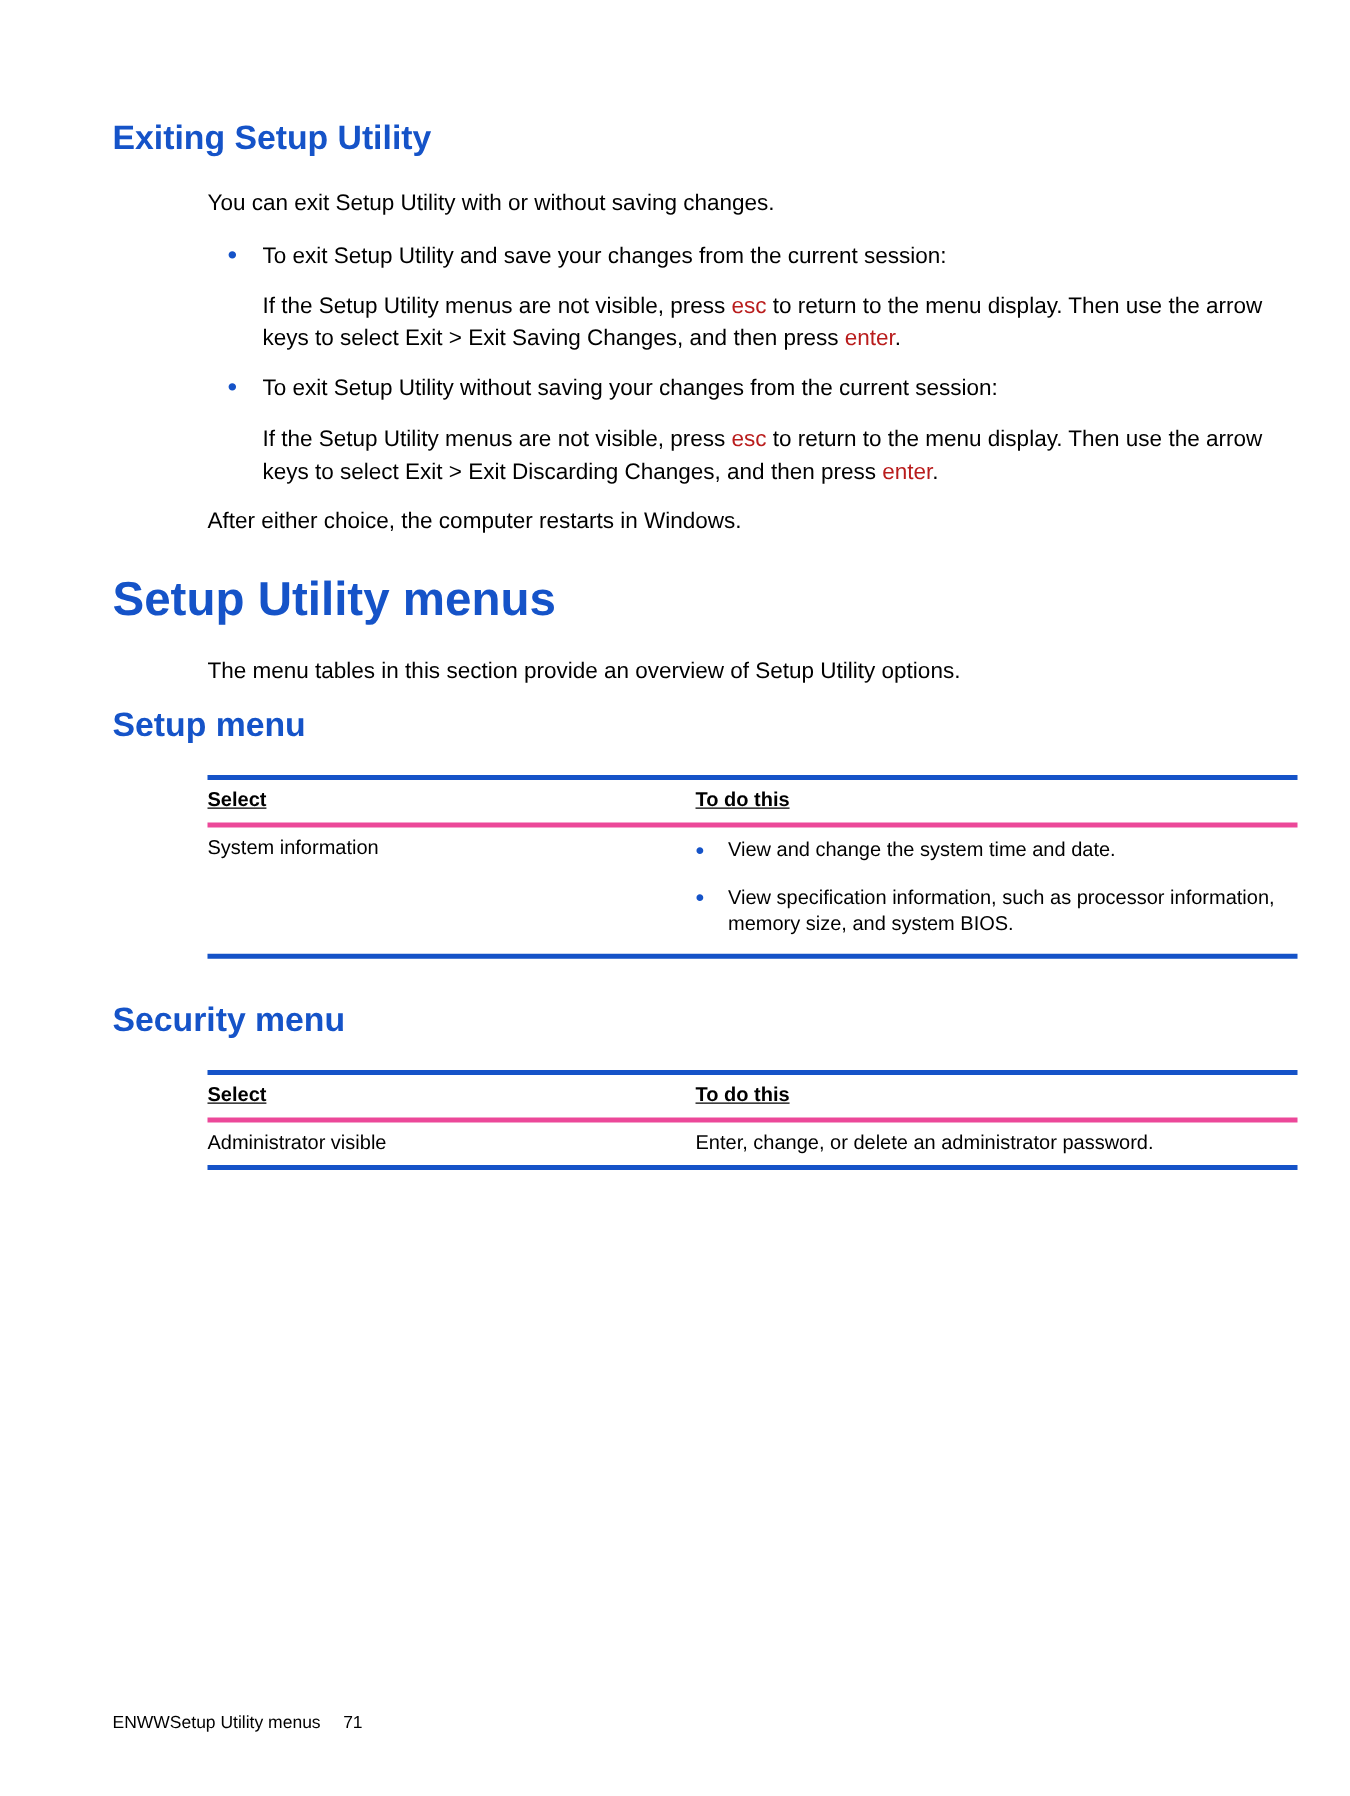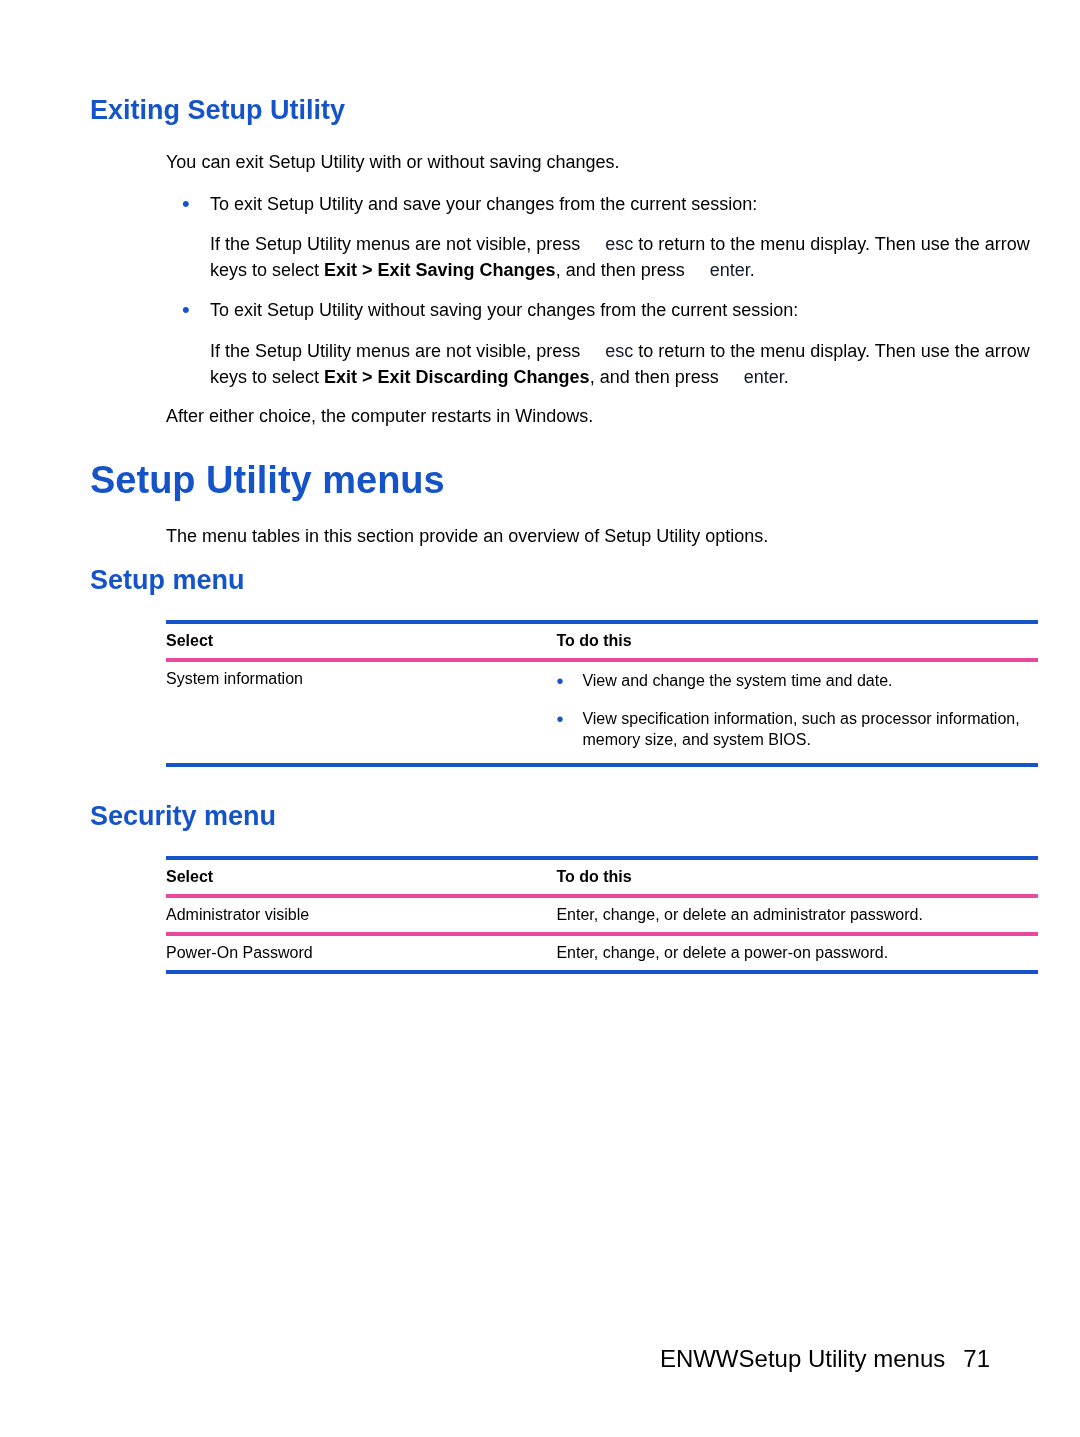--- a/index.html
+++ b/index.html
@@ -53,22 +53,22 @@
     top: 0;
     color: #1553c8;
     font-size: 22px;
     line-height: 1.2;
   }
   .sub-para {
     font-size: 18px;
     line-height: 1.45;
     margin: 14px 0 0 0;
   }
-  .inline-key { color: #0f172a; margin-left: 20px; }
-  .bold { font-weight: bold; }
+  .inline-key { color: #b91c1c; }
+  .bold { font-weight: normal; }
 
   .note-box {
     margin: 12px 0 30px 46px;
     border-top: 2px solid #1553c8;
     border-bottom: 2px solid #1553c8;
     padding: 8px 6px 8px 0;
     display: flex;
     align-items: flex-start;
     gap: 10px;
     font-size: 18px;
@@ -89,20 +89,21 @@
   }
   .menu-table .row {
     display: flex;
     border-top: 4px solid #ec4899;
     padding: 8px 0;
   }
   .menu-table .row.header {
     border-top: none;
     font-weight: bold;
     font-size: 16px;
+    text-decoration: underline;
   }
   .menu-table .col-left {
     width: 44%;
     font-size: 16px;
     padding-right: 12px;
   }
   .menu-table .col-right {
     width: 56%;
     font-size: 16px;
   }
@@ -124,26 +125,26 @@
     position: absolute;
     left: 0;
     top: 0;
     color: #1553c8;
     font-size: 20px;
     line-height: 1.1;
   }
 
   .footer {
     position: absolute;
-    bottom: 64px;
+    bottom: 52px;
     left: 90px;
     right: 90px;
     display: flex;
-    justify-content: flex-end;
-    font-size: 24px;
+    justify-content: flex-start;
+    font-size: 14px;
   }
   .footer-right { display: flex; gap: 18px; }
 </style>
 </head>
 <body>
 
 <div class="page">
 
   <h2 class="h2">Exiting Setup Utility</h2>
 
@@ -193,24 +194,20 @@
 
   <div class="menu-table">
     <div class="row header">
       <div class="col-left">Select</div>
       <div class="col-right">To do this</div>
     </div>
     <div class="row">
       <div class="col-left">Administrator visible</div>
       <div class="col-right">Enter, change, or delete an administrator password.</div>
     </div>
-    <div class="row">
-      <div class="col-left">Power-On Password</div>
-      <div class="col-right">Enter, change, or delete a power-on password.</div>
-    </div>
   </div>
 
   <div class="footer">
     <div>ENWW</div>
     <div class="footer-right">
       <span>Setup Utility menus</span>
       <span>71</span>
     </div>
   </div>
 

